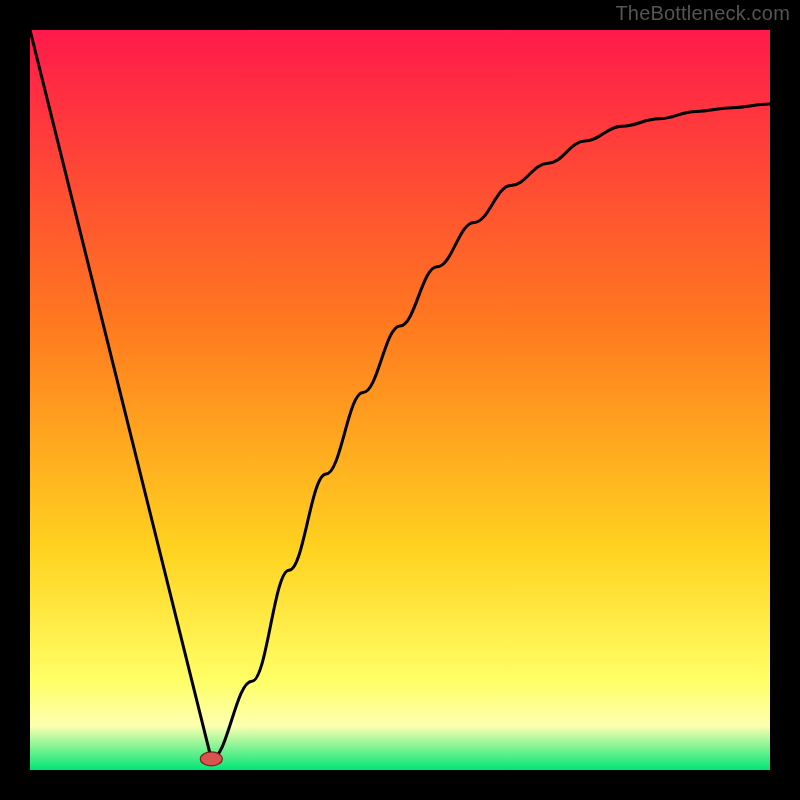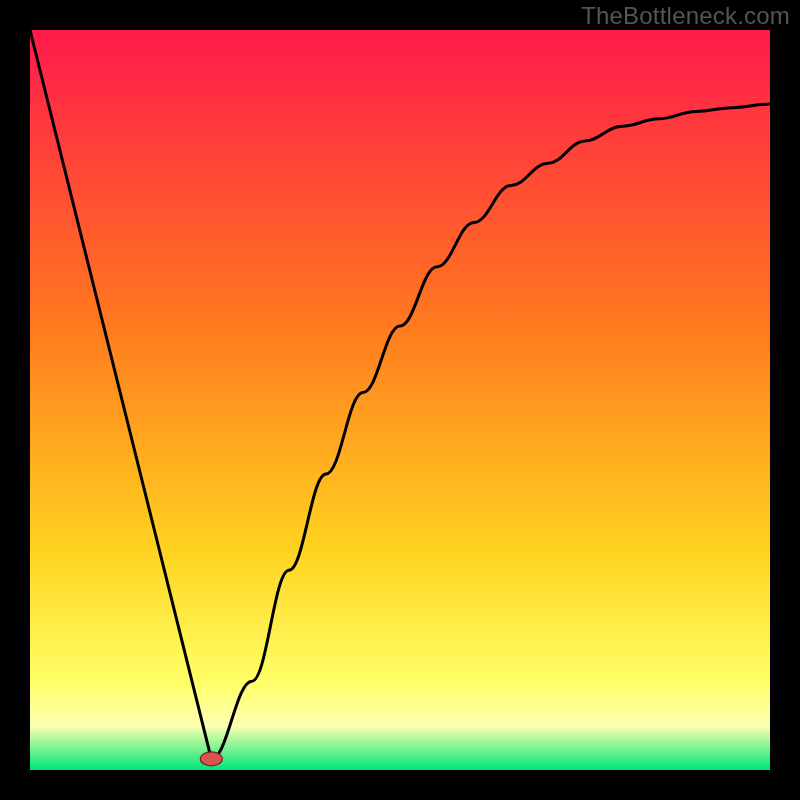--- a/index.html
+++ b/index.html
@@ -15,21 +15,21 @@
     position: relative;
     width: 800px;
     height: 800px;
     background: #000;
   }
   .watermark {
     position: absolute;
     top: 2px;
     right: 10px;
     color: #555;
-    font-size: 24px;
+    font-size: 20px;
     font-weight: 500;
     letter-spacing: 0.2px;
     z-index: 10;
   }
   .plot {
     position: absolute;
     left: 30px;
     top: 30px;
     width: 740px;
     height: 740px;

